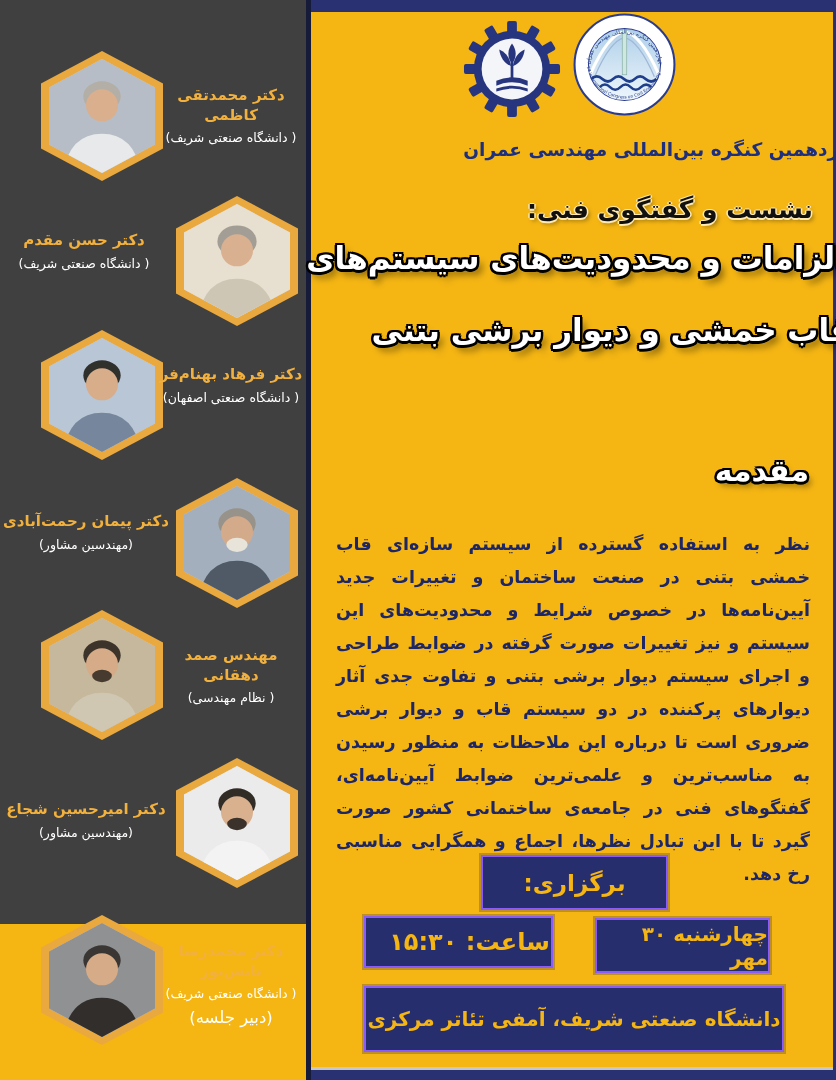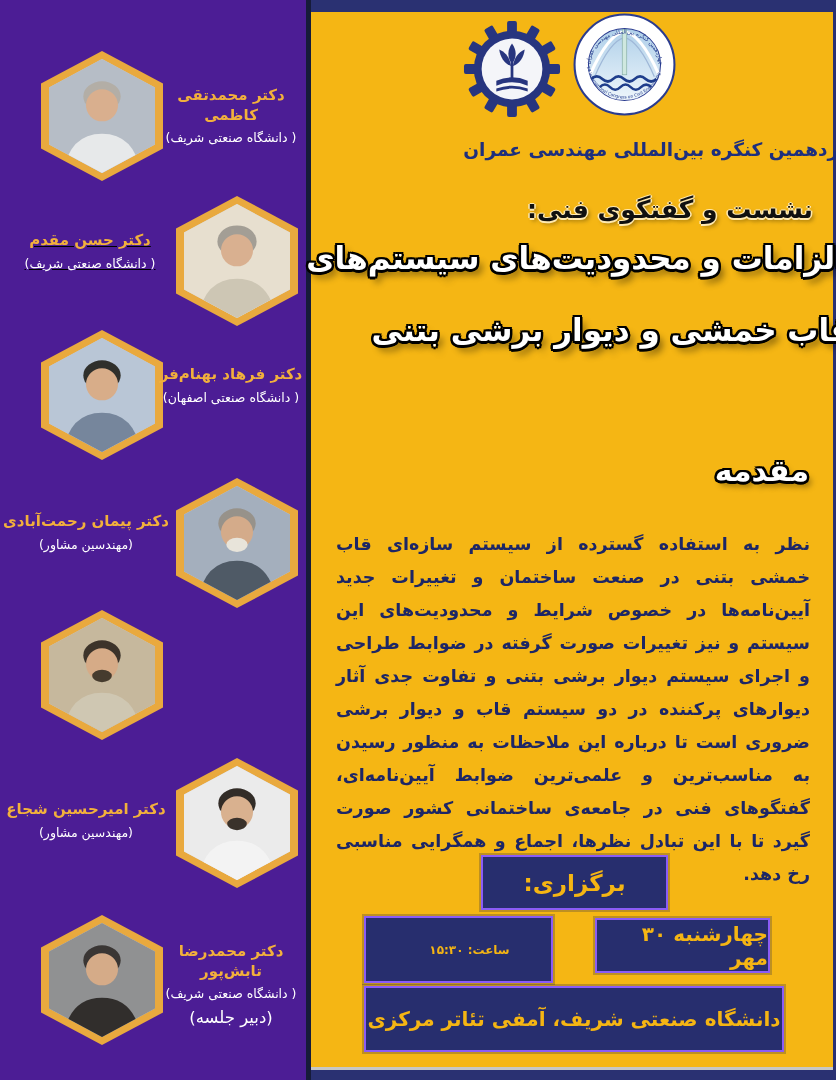--- a/index.html
+++ b/index.html
@@ -1,35 +1,35 @@
 <!DOCTYPE html>
 <html lang="fa"><head>
 <meta charset="utf-8">
 <style>
   html,body{margin:0;padding:0;background:#444;}
   *{box-sizing:border-box;font-family:"DejaVu Sans",sans-serif;}
   .poster{position:relative;width:836px;height:1080px;margin:0 auto;overflow:hidden;background:#f5b614;}
 
   
-  .sidebar{position:absolute;left:0;top:0;width:306px;height:1080px;background:#4c1d95;}
+  .sidebar{position:absolute;left:0;top:0;width:306px;height:924px;background:#404040;}
   .divider{position:absolute;left:306px;top:0;width:5px;height:1080px;background:#161b3a;}
 
   .hex{position:absolute;width:122px;height:130px;background:#e9a93e;
        clip-path:polygon(50% 0,100% 25%,100% 75%,50% 100%,0 75%,0 25%);}
   .hexin{position:absolute;inset:8px;background:#ccc;
        clip-path:polygon(50% 0,100% 25%,100% 75%,50% 100%,0 75%,0 25%);overflow:hidden;}
   .avatar{width:100%;height:100%;display:block;}
 
   .sp-text{position:absolute;text-align:center;direction:rtl;}
   .sp-name{color:#f2b03c;font-size:15px;font-weight:bold;line-height:1.3;}
   .sp-aff{color:#ffffff;font-size:12.5px;margin-top:5px;line-height:1.25;}
   .sp-role{color:#ffffff;font-size:16.5px;font-weight:normal;margin-top:6px;}
 
   .s1h{left:41px;top:51px;}   .s1t{left:158px;right:2px;top:86px;}
-  .s2h{left:176px;top:196px;} .s2t{left:6px;width:168px;top:231px;text-decoration:underline;}
+  .s2h{left:176px;top:196px;} .s2t{left:0;width:168px;top:231px;}
   .s3h{left:41px;top:330px;}  .s3t{left:158px;right:2px;top:365px;}
   .s4h{left:176px;top:478px;} .s4t{left:2px;width:168px;top:512px;}
   .s5h{left:41px;top:610px;}  .s5t{left:158px;right:2px;top:646px;}
   .s6h{left:176px;top:758px;} .s6t{left:2px;width:168px;top:800px;}
   .s7h{left:41px;top:915px;}  .s7t{left:158px;right:2px;top:942px;}
 
   
   .main{position:absolute;left:311px;top:0;width:525px;height:1080px;background:#f5b614;
         border-right:3px solid #2a3172;}
   .topbar{position:absolute;left:0;top:0;width:100%;height:12px;background:#2a3172;}
@@ -63,21 +63,21 @@
                     4px 5px 6px rgba(0,0,0,.4);}
 
   .intro-body{position:absolute;top:515px;left:12px;right:10px;margin:13px;direction:rtl;
         text-align:justify;font-size:17.5px;font-weight:bold;line-height:33px;color:#1d2666;}
 
   .box{position:absolute;background:#272e6e;border:2px solid #8b5cf6;color:#f5b513;
        font-weight:bold;display:flex;align-items:center;justify-content:center;direction:rtl;
        box-shadow:0 0 0 2px rgba(25,30,70,.25);}
   .box-label{left:170px;top:855px;width:187px;height:55px;font-size:23px;}
   .box-date {left:284px;top:918px;width:175px;height:55px;font-size:20px;}
-  .box-time {left:53px; top:916px;width:189px;height:67px;font-size:12px;padding-left:22px;}
+  .box-time {left:53px; top:916px;width:189px;height:52px;font-size:24px;padding-left:22px;}
   .box-venue{left:53px; top:986px;width:420px;height:66px;font-size:20px;}
 </style>
 </head>
 <body>
 
 <div class="poster">
 
   <aside class="sidebar">
 
     <div class="hex s1h">
@@ -145,20 +145,24 @@
         <div class="hexin">
       <svg class="avatar" viewBox="0 0 120 128" preserveAspectRatio="xMidYMid slice">
         <rect width="120" height="128" fill="#c6b89d"></rect>
             <ellipse cx="60" cy="42" rx="21" ry="17" fill="#3c332a"></ellipse>
         <circle cx="60" cy="52" r="18" fill="#d6ab87"></circle>
             <path d="M16,128 q8,-44 44,-44 q36,0 44,44 z" fill="#cfc7b2"></path>
         <ellipse cx="60" cy="65" rx="11" ry="7" fill="#463b2e"></ellipse>
       </svg>
         </div>
       </div>
+    <div class="sp-text s5t">
+      <div class="sp-name">مهندس صمد دهقانی</div>
+      <div class="sp-aff">( نظام مهندسی)</div>
+    </div>
 
     <div class="hex s6h">
         <div class="hexin">
       <svg class="avatar" viewBox="0 0 120 128" preserveAspectRatio="xMidYMid slice">
         <rect width="120" height="128" fill="#ebebeb"></rect>
             <ellipse cx="60" cy="42" rx="21" ry="17" fill="#322c27"></ellipse>
         <circle cx="60" cy="52" r="18" fill="#d9b18f"></circle>
             <path d="M16,128 q8,-44 44,-44 q36,0 44,44 z" fill="#f3f3f3"></path>
         <ellipse cx="60" cy="65" rx="11" ry="7" fill="#3a322b"></ellipse>
       </svg>

